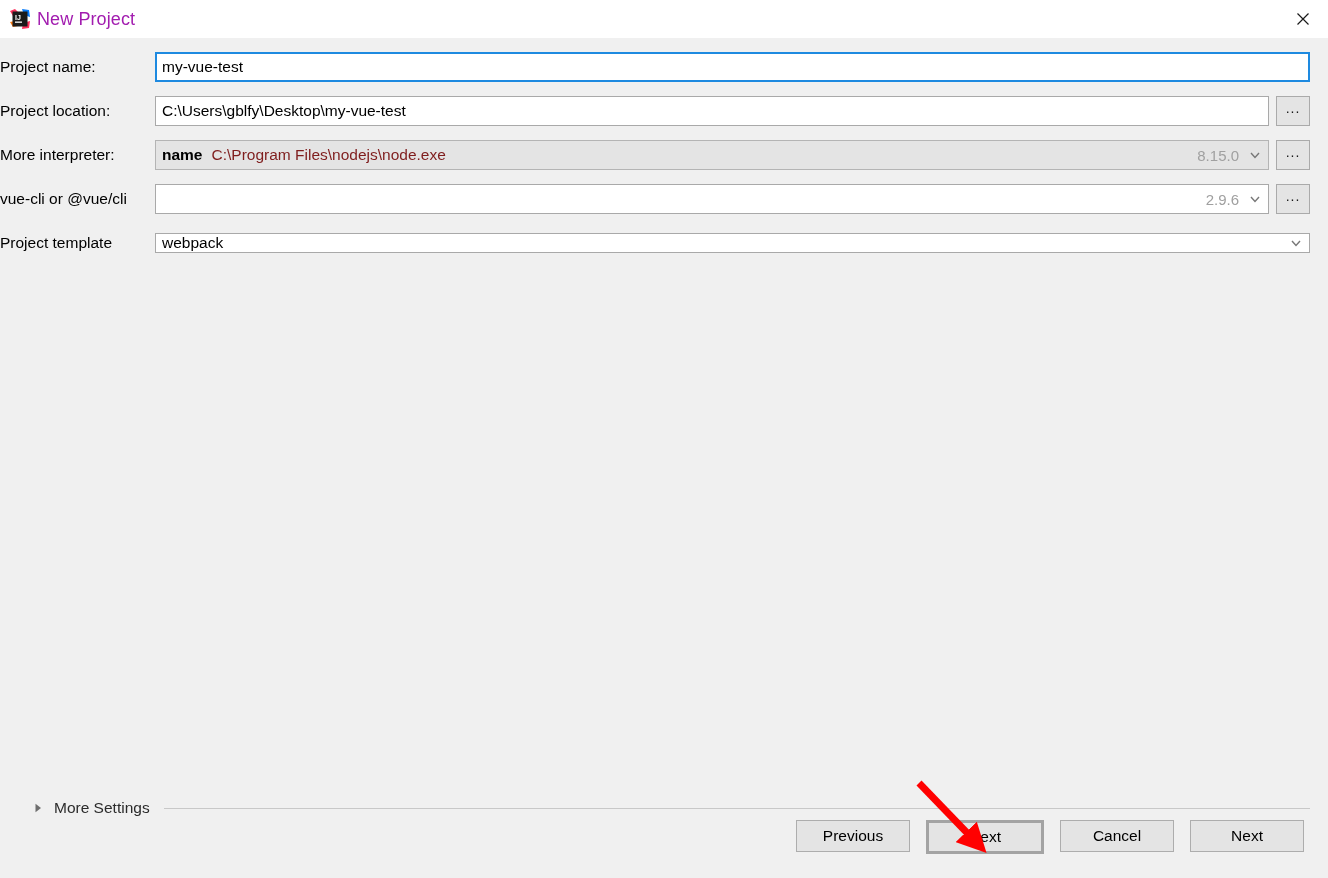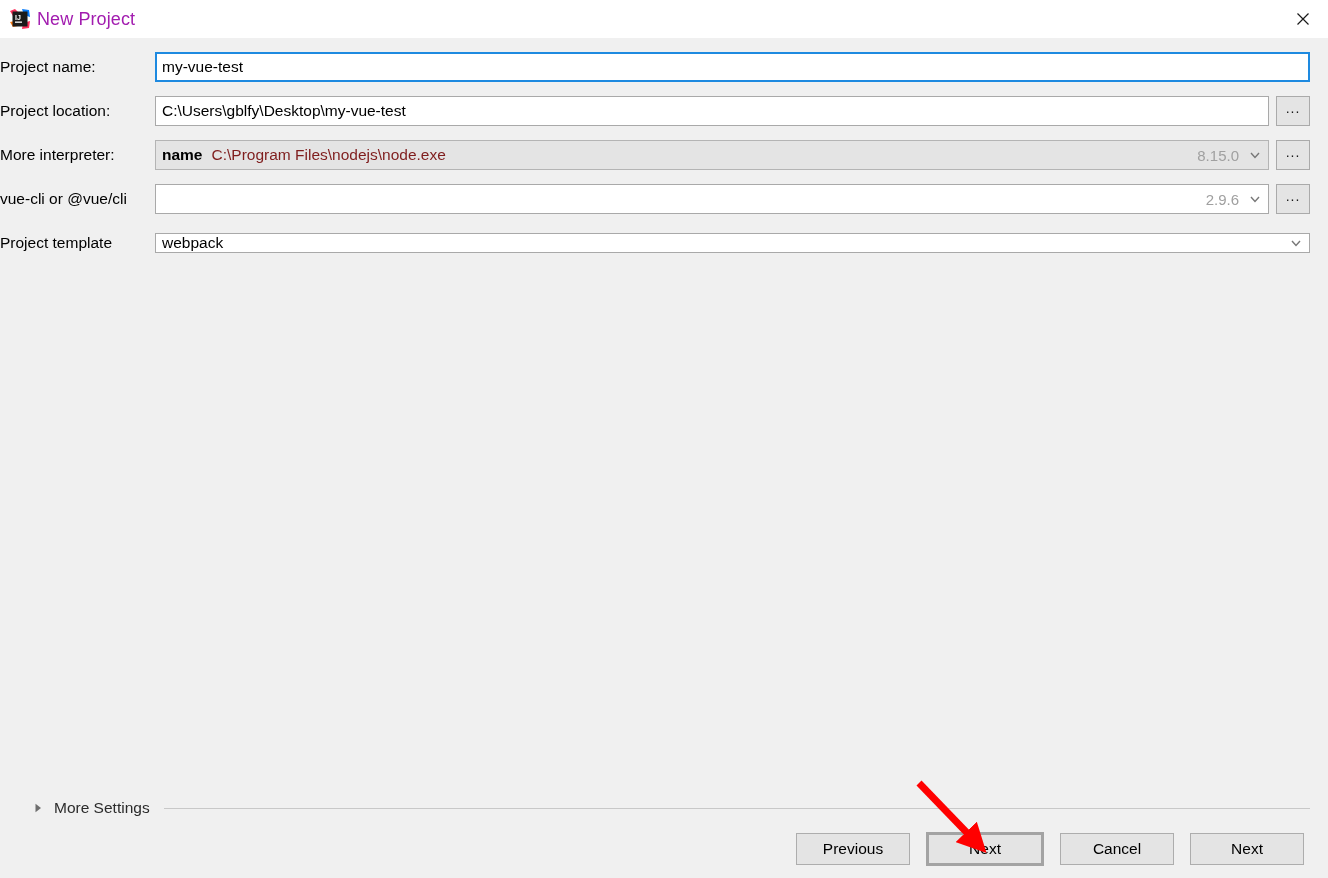--- a/index.html
+++ b/index.html
@@ -206,21 +206,21 @@
     height: 1px;
     background: #c8c8c8;
     margin-left: 14px;
   }
 
   
   .button-bar {
     flex: none;
     height: 58px;
     display: flex;
-    align-items: center;
+    align-items: flex-start;
     justify-content: flex-end;
     padding-right: 24px;
     gap: 16px;
   }
 
   .btn {
     height: 32px;
     min-width: 114px;
     background: #e4e4e4;
     border: 1px solid #adadad;

